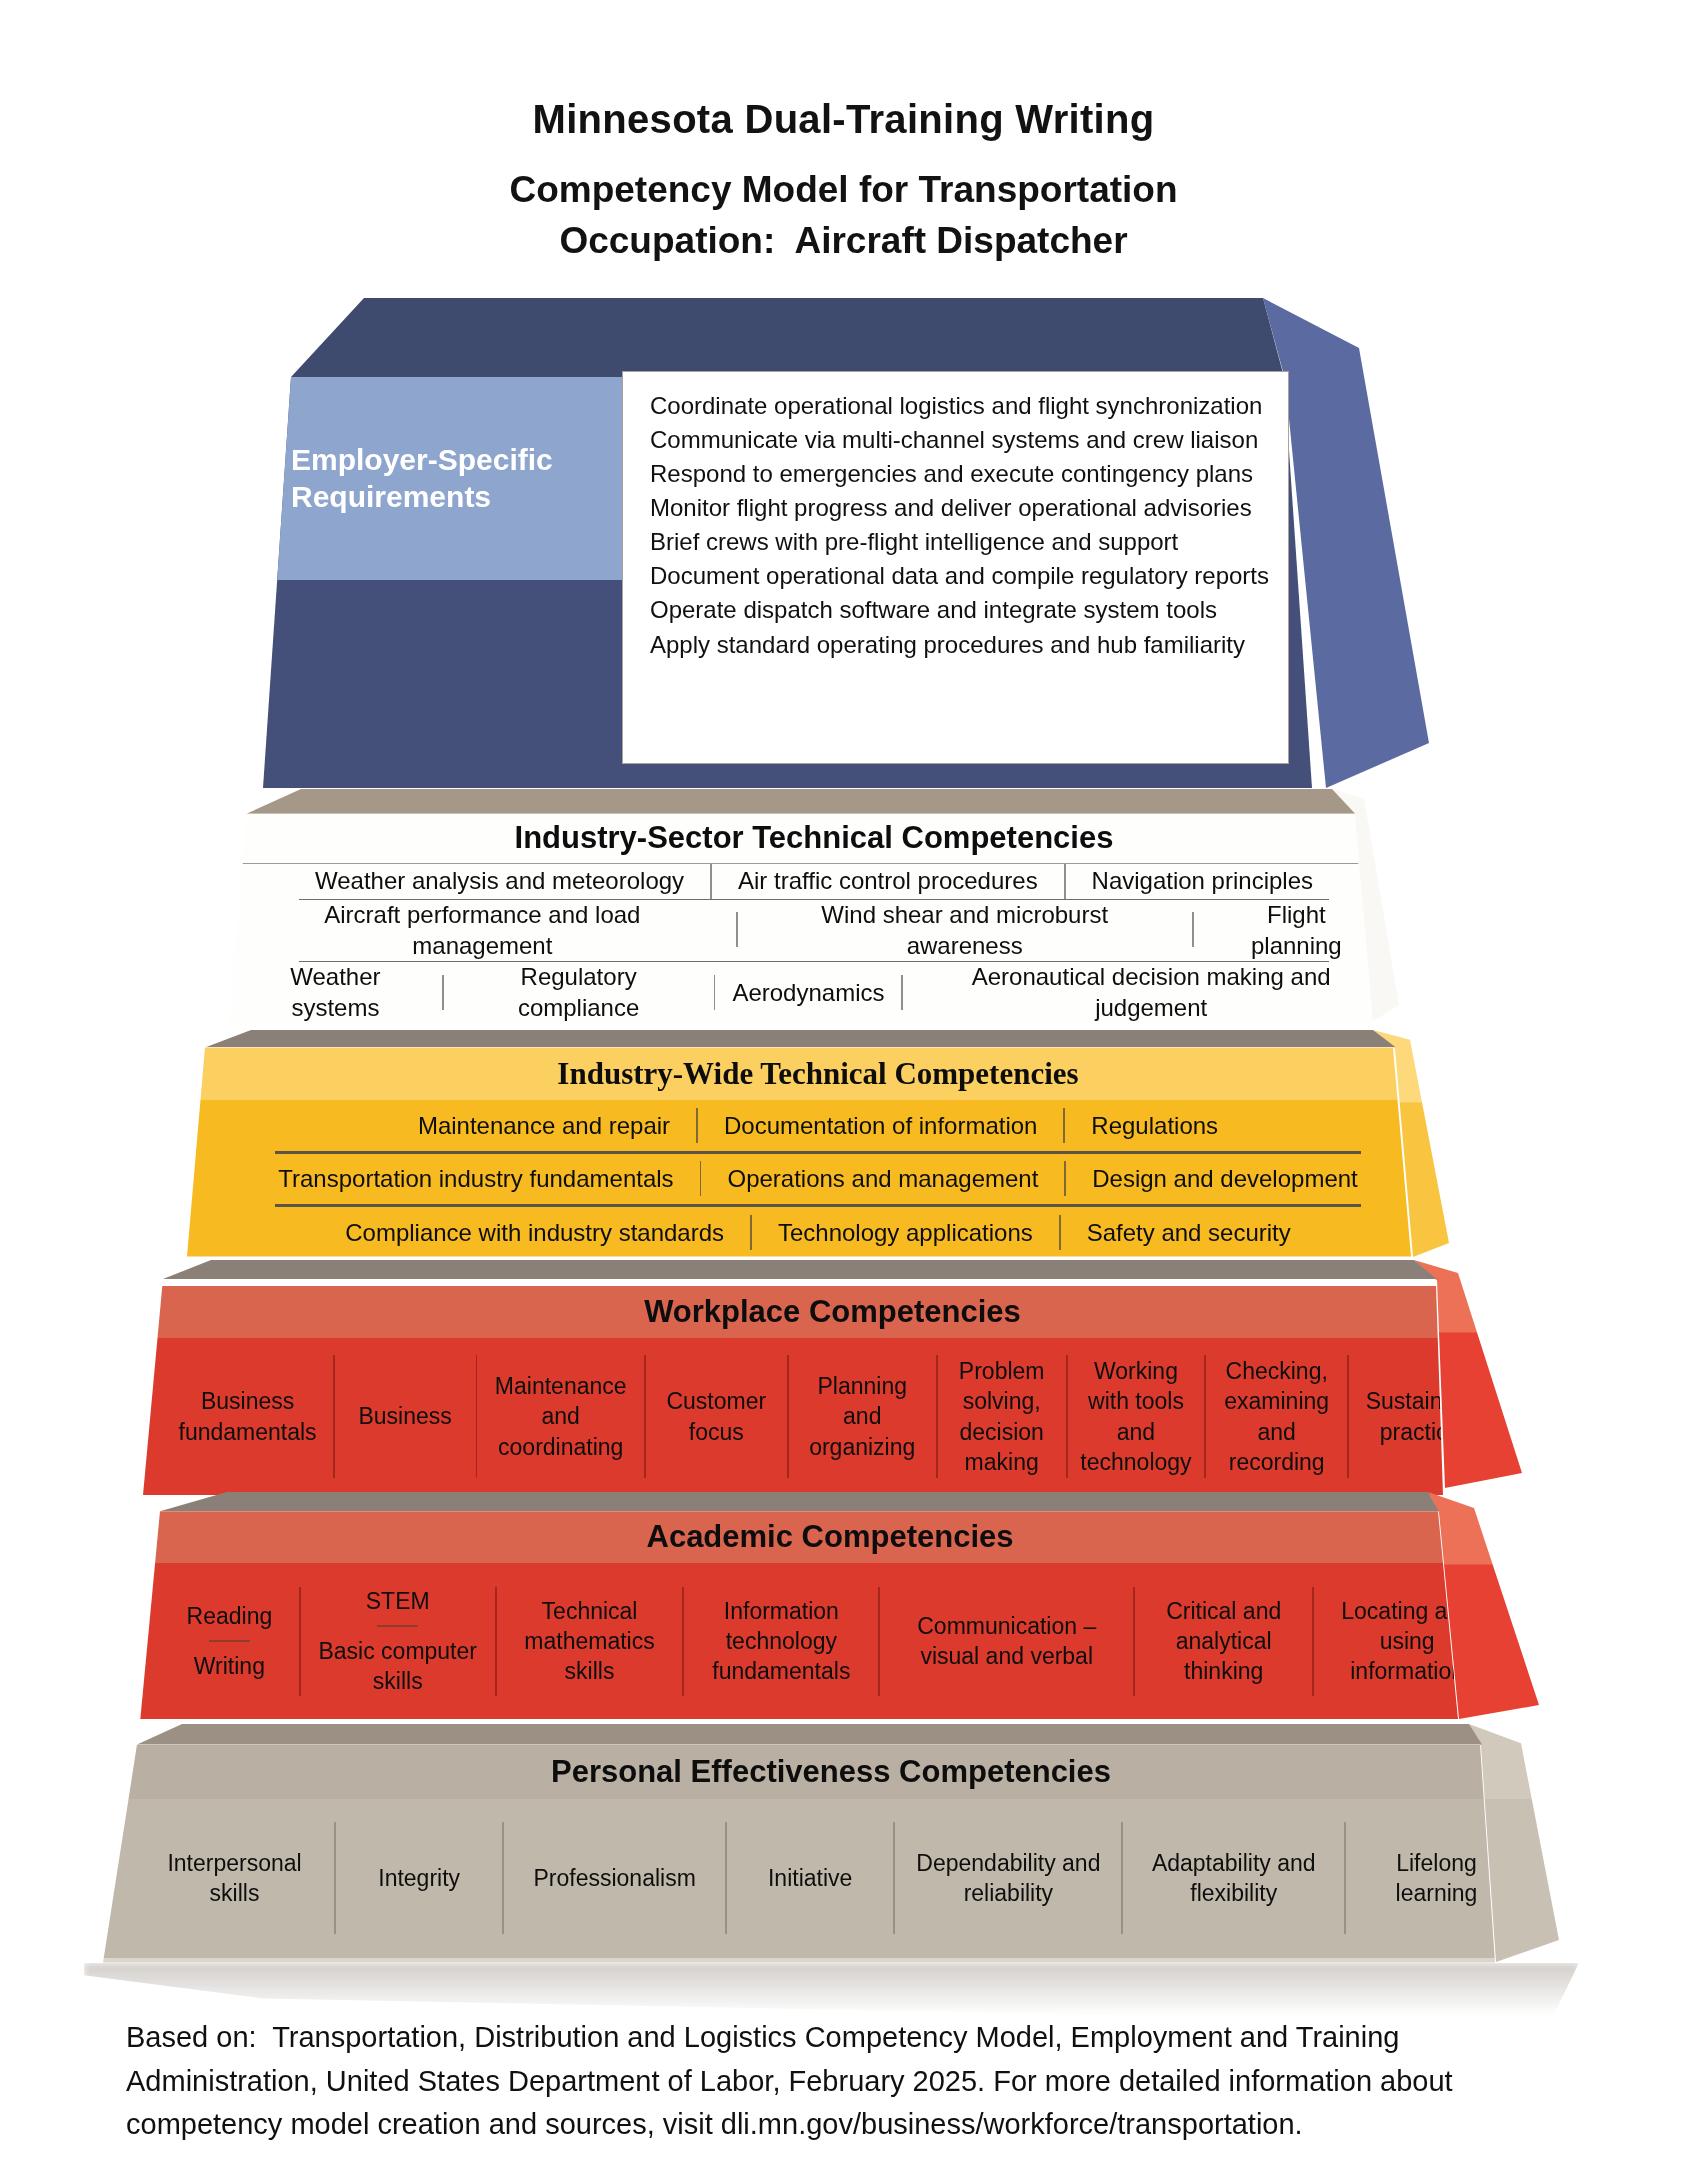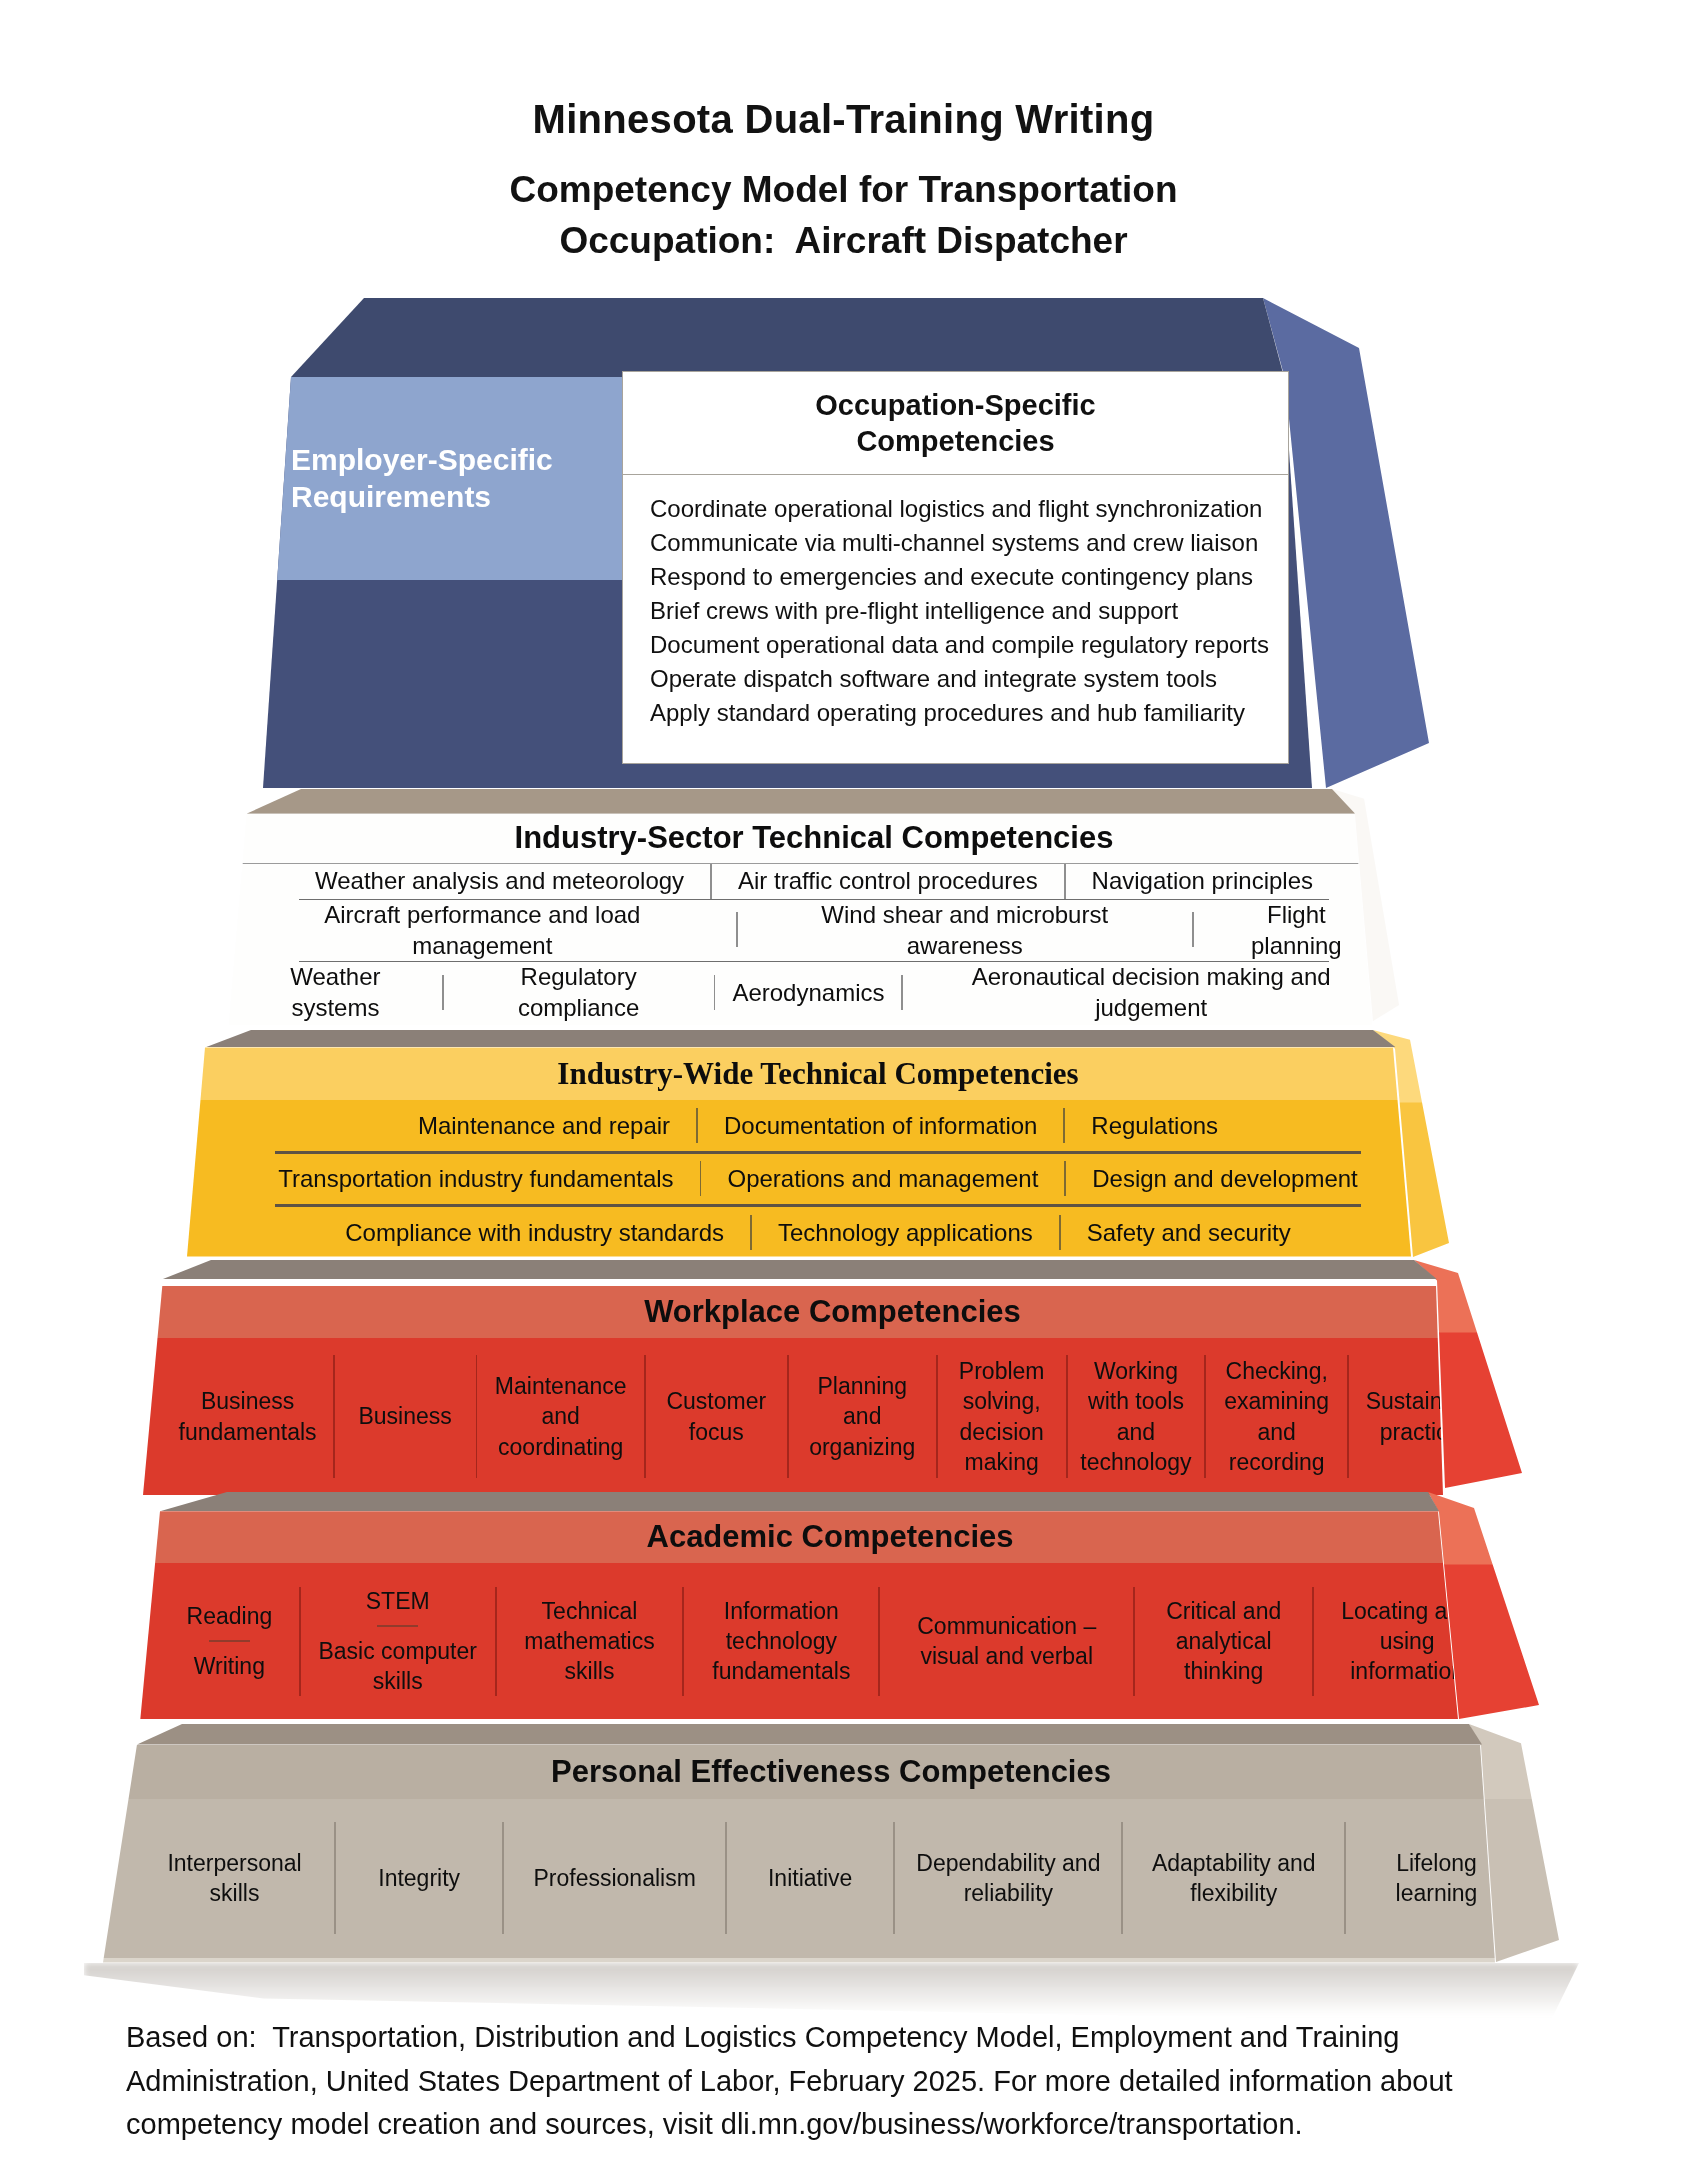--- a/index.html
+++ b/index.html
@@ -141,27 +141,25 @@
 
   <section class="tier tier1">
     <div class="side"></div>
     <div class="bevel"></div>
     <div class="front">
       <div class="employer-band">
         <div class="lbl">Employer-Specific Requirements</div>
       </div>
     </div>
     <div class="panel">
-      <div class="panel-head">
-        <div class="t">Occupation-Specific Competencies</div>
-      </div>
       <div class="panel-body">
         <div class="li">Coordinate operational logistics and flight synchronization</div>
         <div class="li">Communicate via multi-channel systems and crew liaison</div>
         <div class="li">Respond to emergencies and execute contingency plans</div>
+        <div class="li">Monitor flight progress and deliver operational advisories</div>
         <div class="li">Brief crews with pre-flight intelligence and support</div>
         <div class="li">Document operational data and compile regulatory reports</div>
         <div class="li">Operate dispatch software and integrate system tools</div>
         <div class="li">Apply standard operating procedures and hub familiarity</div>
       </div>
     </div>
   </section>
 
   <section class="tier tier2">
     <div class="side"></div>

